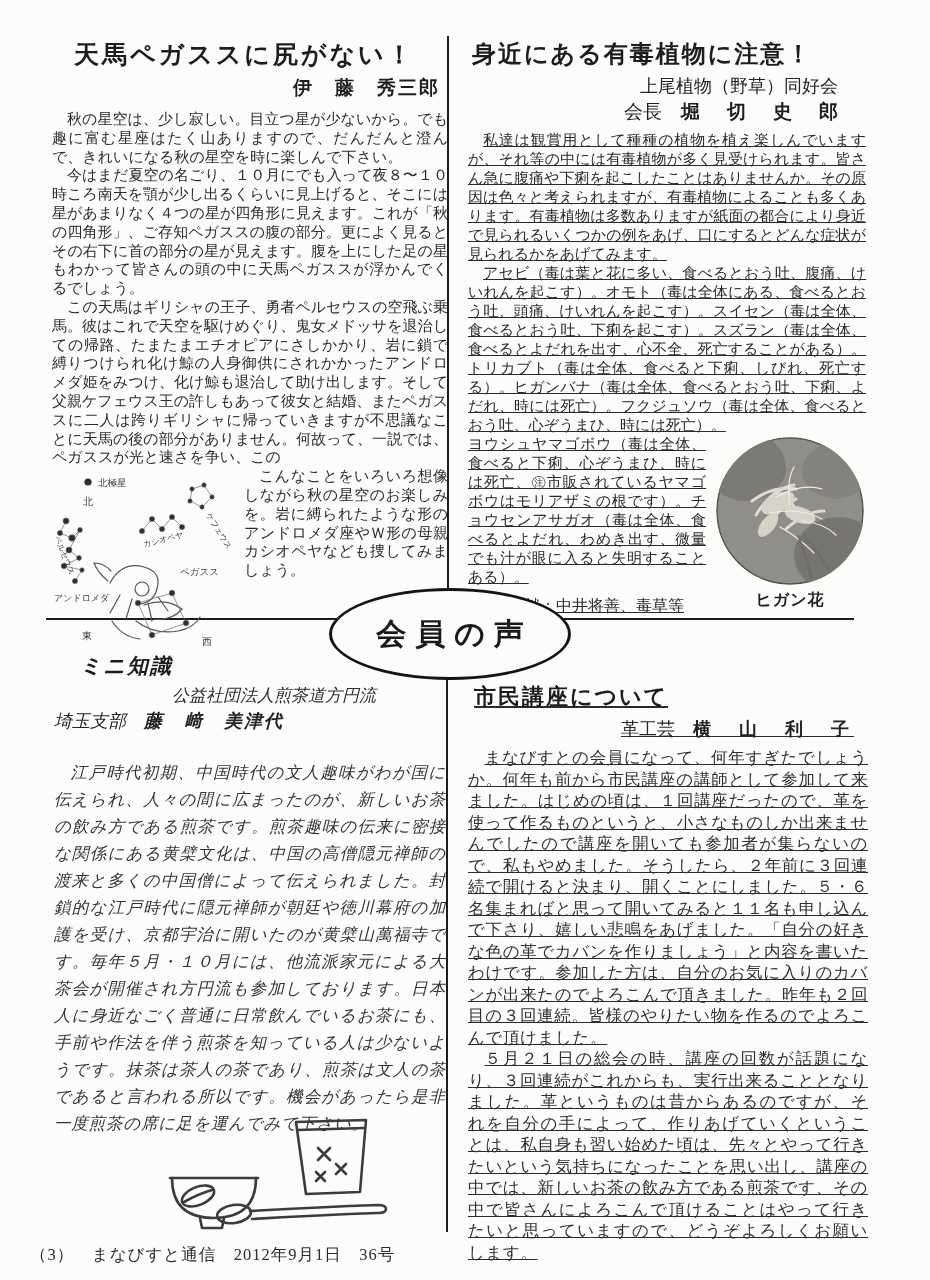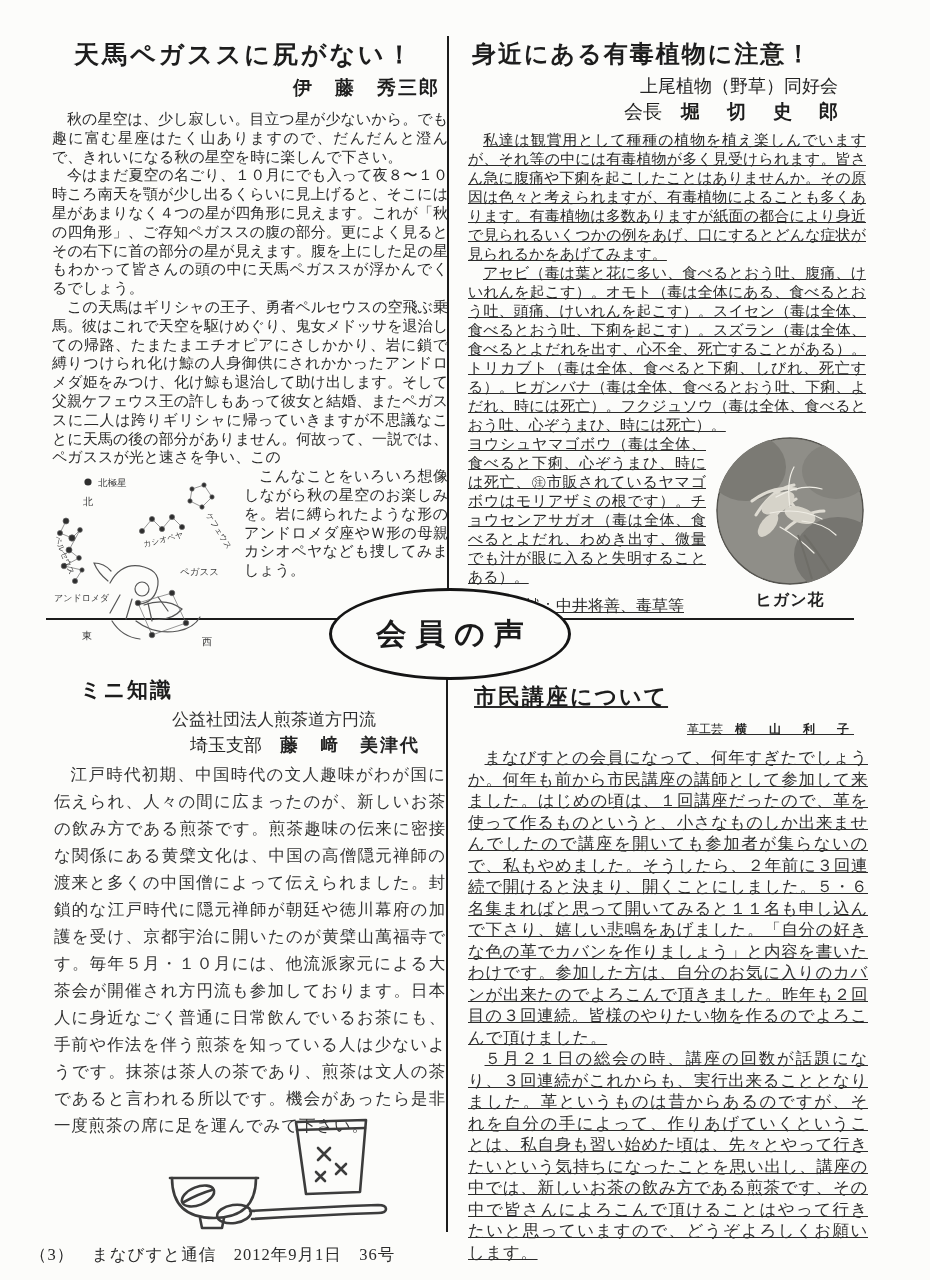--- a/index.html
+++ b/index.html
@@ -48,32 +48,32 @@
   .art-tr .org{text-align:right;padding-right:28px;font-size:18px;line-height:23px;color:#242424;}
   .art-tr .authorline{text-align:right;padding-right:24px;font-size:19px;line-height:27px;margin-bottom:6px;color:#1d1d1d;}
   .art-tr .authorline .name{font-weight:bold;letter-spacing:4px;}
   .art-tr .jbody{font-size:15px;line-height:19px;text-decoration:underline;}
   .flower-float{float:right;width:152px;margin:2px 0 0 8px;text-align:center;}
   .flower-photo{width:148px;height:148px;border-radius:50%;overflow:hidden;display:block;margin:0 auto;}
   .flower-caption{margin-top:5px;font-family:"Liberation Sans","DejaVu Sans",sans-serif;font-weight:bold;font-size:16px;letter-spacing:1px;color:#222;text-align:center;}
   .ref-line{padding-left:40px;font-size:16px;margin-top:9px;}
 
   
-  .art-bl{position:absolute;left:54px;top:676px;width:392px;}
+  .art-bl{position:absolute;left:54px;top:652px;width:392px;font-style:italic;}
   .art-bl .title{font-size:21px;font-weight:bold;letter-spacing:2px;color:#1d1d1d;padding-left:26px;margin-bottom:4px;}
   .art-bl .org{text-align:center;padding-left:48px;font-size:17px;line-height:24px;color:#2e2e2e;}
-  .art-bl .authorline{text-align:right;padding-right:26px;font-size:18px;line-height:27px;margin-bottom:2px;color:#242424;}
+  .art-bl .authorline{padding-right:26px;font-size:18px;line-height:27px;margin-bottom:24px;color:#242424;}
   .art-bl .authorline .name{font-weight:bold;letter-spacing:2px;}
   .art-bl .jbody{font-size:16.5px;line-height:27px;letter-spacing:0.8px;color:#343434;}
   .tea-art{position:absolute;left:168px;top:1116px;width:240px;height:148px;}
 
   
   .art-br{position:absolute;left:468px;top:682px;width:400px;text-decoration:underline;}
   .art-br .title{font-size:22px;font-weight:bold;letter-spacing:2px;color:#1d1d1d;padding-left:6px;margin-bottom:4px;}
-  .art-br .byline{text-align:right;padding-right:14px;font-size:12px;line-height:26px;margin-bottom:5px;color:#242424;}
+  .art-br .byline{text-align:right;padding-right:14px;font-size:18px;line-height:26px;margin-bottom:5px;color:#242424;}
   .art-br .byline .name{font-weight:bold;letter-spacing:5px;}
   .art-br .jbody{font-size:16.5px;line-height:21.5px;letter-spacing:0.6px;color:#303030;}
 
   
   .footer{position:absolute;left:30px;top:1244px;font-size:16.5px;letter-spacing:1px;color:#2b2b2b;}
 
   
   .chart-label{font-family:"Liberation Serif","DejaVu Serif",serif;fill:#3a3a3a;}
 </style>
 </head>

